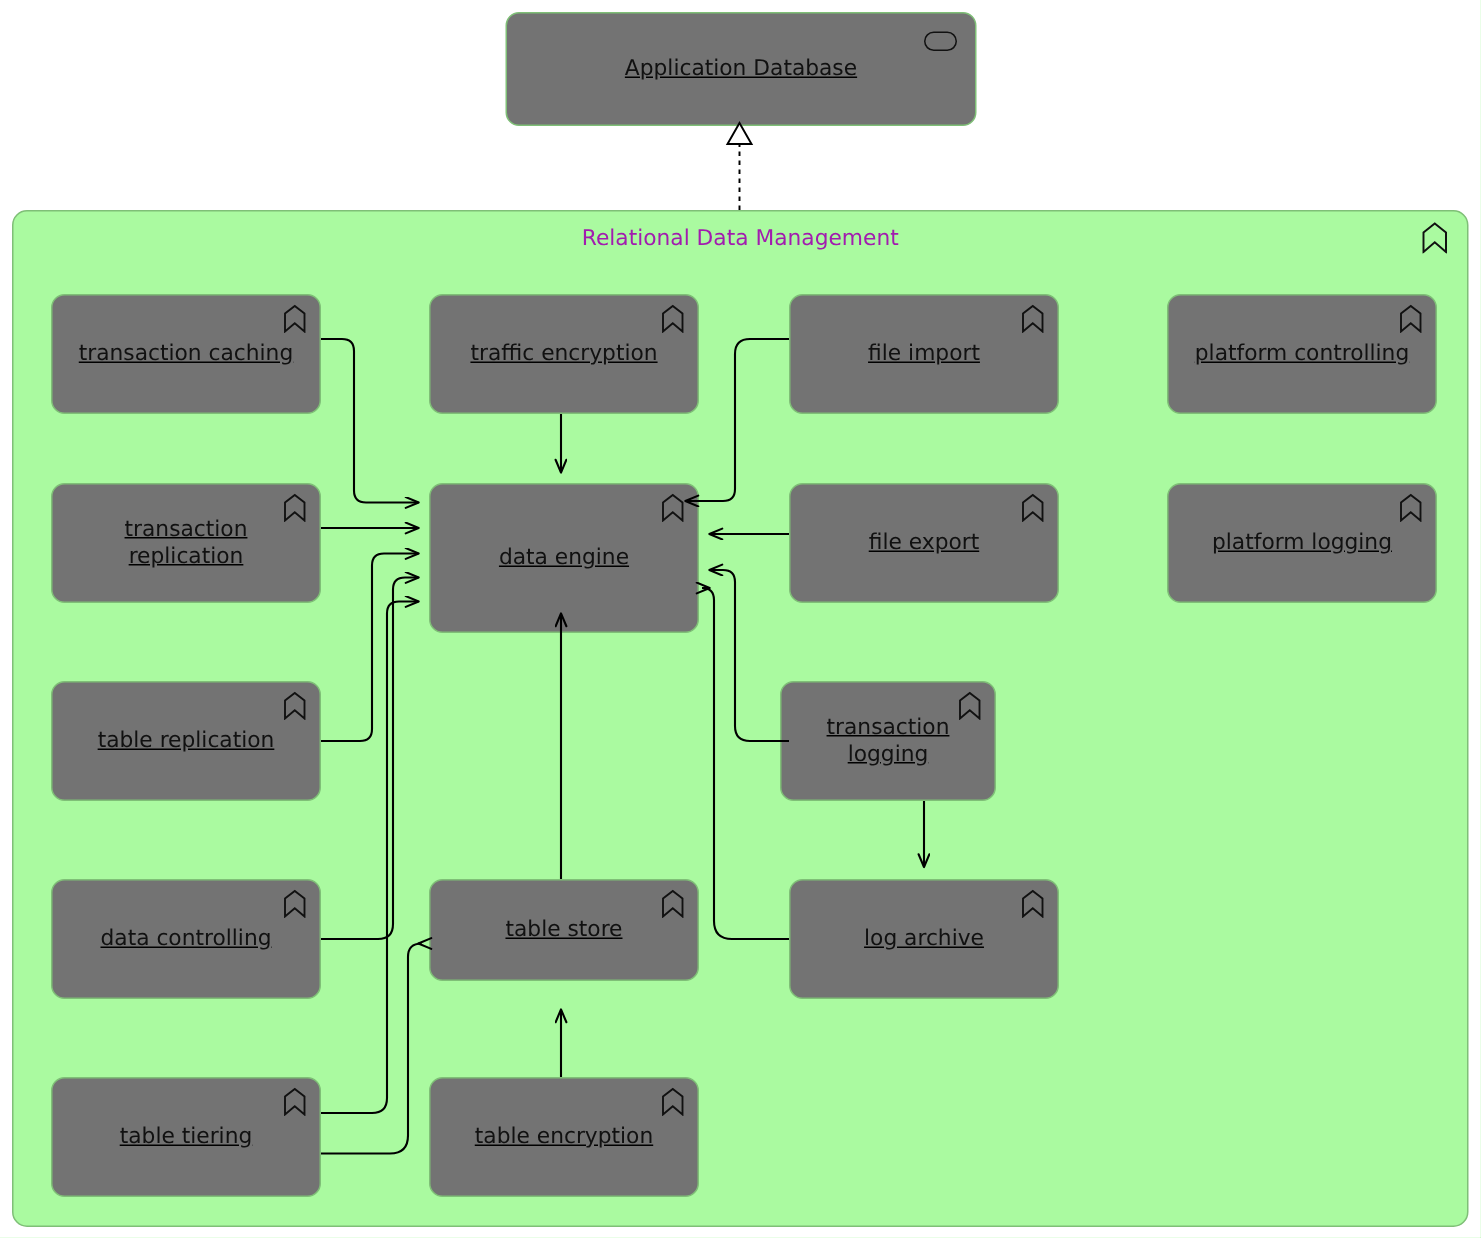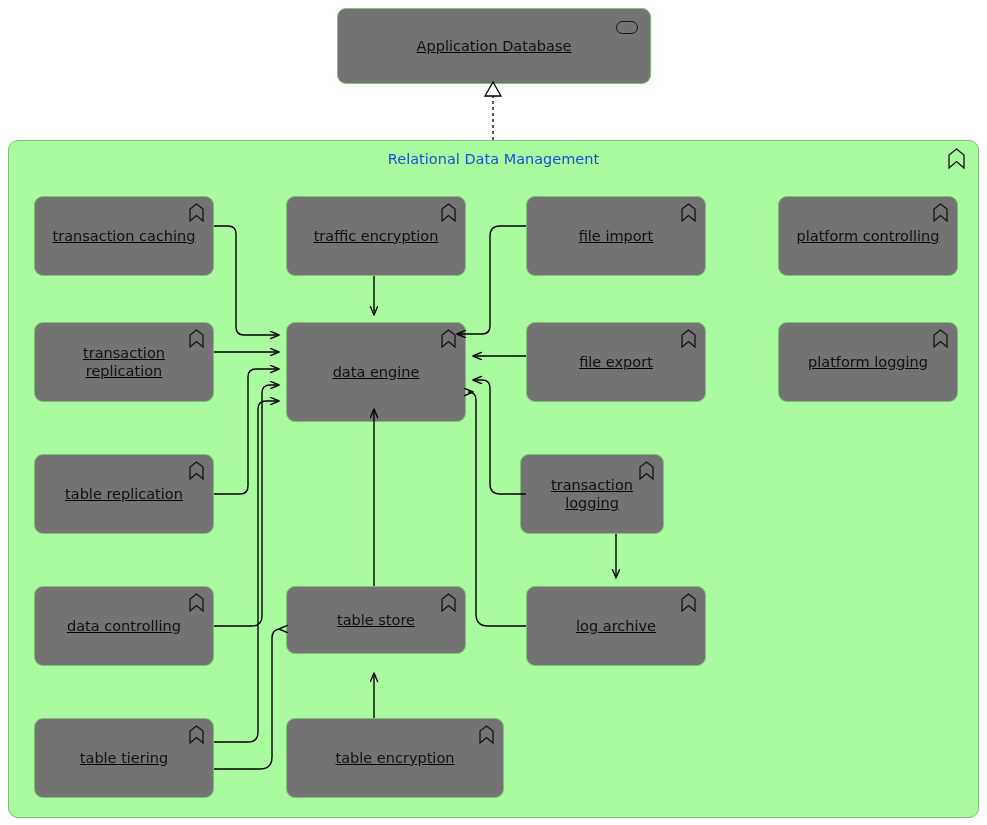--- a/index.html
+++ b/index.html
@@ -14,21 +14,21 @@
   .node .label{font-size:14.5px;color:#111111;text-align:center;
                line-height:1.25;padding:0 8px;pointer-events:none;}
   .ico{position:absolute;top:6px;right:8px;width:17px;height:19px;
        pointer-events:none;}
 
   
   #group{position:absolute;left:8px;top:140px;width:971px;height:678px;
          box-sizing:border-box;background:#aafaa0;border:1px solid #7fbf77;
          border-radius:10px;}
   #group-title{position:absolute;left:0;top:10px;width:100%;text-align:center;
-               font-size:14.5px;color:#1d4ed8;}
+               font-size:14.5px;color:#a21caf;}
   #group-ico{position:absolute;top:7px;right:12px;width:19px;height:21px;}
 
   
   #app-db{left:337px;top:8px;width:314px;height:76px;}
   #app-db .label{font-size:14.5px;}
   .appico{position:absolute;top:12px;right:12px;width:22px;height:13px;
           border:1.6px solid #111;border-radius:7px;box-sizing:border-box;}
 
   
   #wires{position:absolute;left:0;top:0;width:987px;height:825px;
@@ -145,21 +145,21 @@
     <span class="label">log archive</span>
   </div>
 
   <div class="node" style="left:34px;top:718px;width:180px;height:80px;">
     <svg class="ico" viewBox="0 0 17 19">
       <path d="M2 18 L2 6 L8.5 1 L15 6 L15 18 L8.5 12.5 Z" fill="none" stroke="#111" stroke-width="1.25"></path>
     </svg>
     <span class="label">table tiering</span>
   </div>
 
-  <div class="node" style="left:286px;top:718px;width:218px;height:80px;justify-content:center;">
+  <div class="node" style="left:286px;top:718px;width:180px;height:80px;justify-content:center;">
     <svg class="ico" viewBox="0 0 17 19">
       <path d="M2 18 L2 6 L8.5 1 L15 6 L15 18 L8.5 12.5 Z" fill="none" stroke="#111" stroke-width="1.25"></path>
     </svg>
     <span class="label">table encryption</span>
   </div>
 
   <svg id="wires">
     <defs>
       <marker id="ah" markerWidth="11" markerHeight="11" refX="9.5" refY="4" orient="auto" markerUnits="userSpaceOnUse">
         <path d="M1,0.4 L9.6,4 L1,7.6" fill="none" stroke="#000" stroke-width="1.3" stroke-linecap="round" stroke-linejoin="round"></path>

